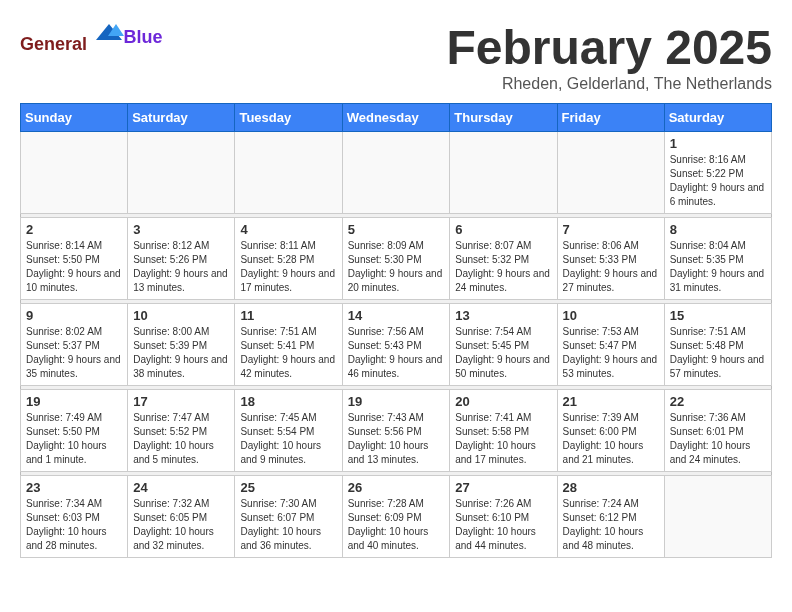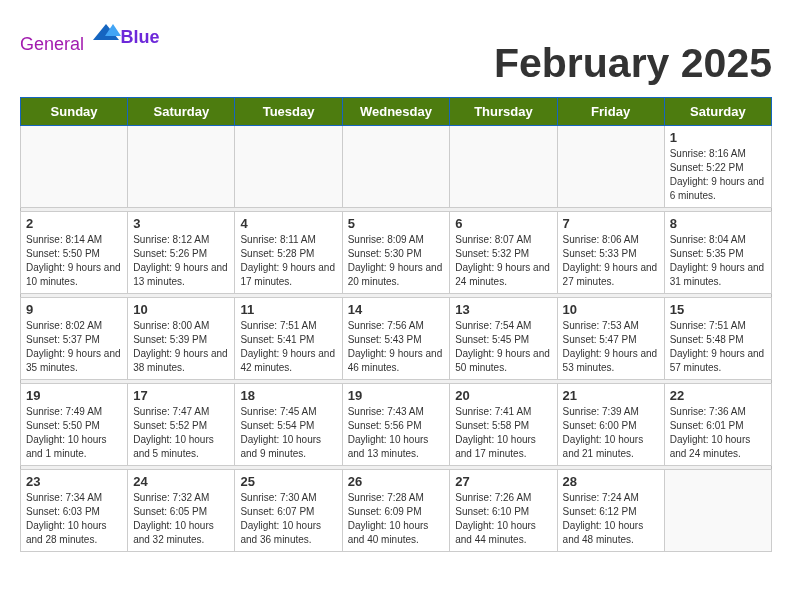--- a/index.html
+++ b/index.html
@@ -15,58 +15,57 @@
       justify-content: space-between;
       align-items: flex-start;
       margin-bottom: 10px;
     }
     .logo {
       display: flex;
       align-items: center;
     }
     .logo-text-general {
       font-size: 18px;
-      font-weight: normal;
-      color: #a21caf;
+      font-weight: bold;
+      color: #7f1d1d;
     }
     .logo-text-blue {
       font-size: 18px;
       font-weight: bold;
       color: #6d28d9;
     }
     .logo-icon {
       width: 30px;
       height: 30px;
       margin-left: 2px;
     }
     .title-area {
       text-align: right;
     }
     .month-title {
-      font-size: 41px;
+      font-size: 48px;
       font-weight: bold;
       color: #333;
-      margin-top: 20px;
     }
     .location-title {
       font-size: 16px;
       color: #555;
     }
     .calendar {
       width: 100%;
       border-collapse: collapse;
       border: 1px solid #bbb;
     }
     .calendar th {
-      background: #4d7c0f;
+      background: #3b82f6;
       color: #fff;
       font-size: 13px;
       font-weight: bold;
       padding: 6px 4px;
-      text-align: center;
+      text-align: left;
       border: 1px solid #1565C0;
     }
     .calendar td {
       vertical-align: top;
       padding: 4px 5px;
       border: 1px solid #ccc;
       width: 108px;
       min-height: 80px;
       font-size: 10.5px;
       color: #333;
@@ -104,20 +103,21 @@
         <polygon points="15,4 28,20 2,20" fill="#1565C0"></polygon>
         <polygon points="22,4 30,16 14,16" fill="#42A5F5"></polygon>
       </svg>
     </div>
     <div>
       <span class="logo-text-blue">Blue</span>
     </div>
   </div>
   <div class="title-area">
     <div class="month-title">February 2025</div>
+    <div class="location-title">Rheden, Gelderland, The Netherlands</div>
   </div>
 </div>
 
 <table class="calendar">
   <thead>
     <tr>
     <th>Sunday</th>
         <th>Saturday</th>
         <th>Tuesday</th>
         <th>Wednesday</th>

